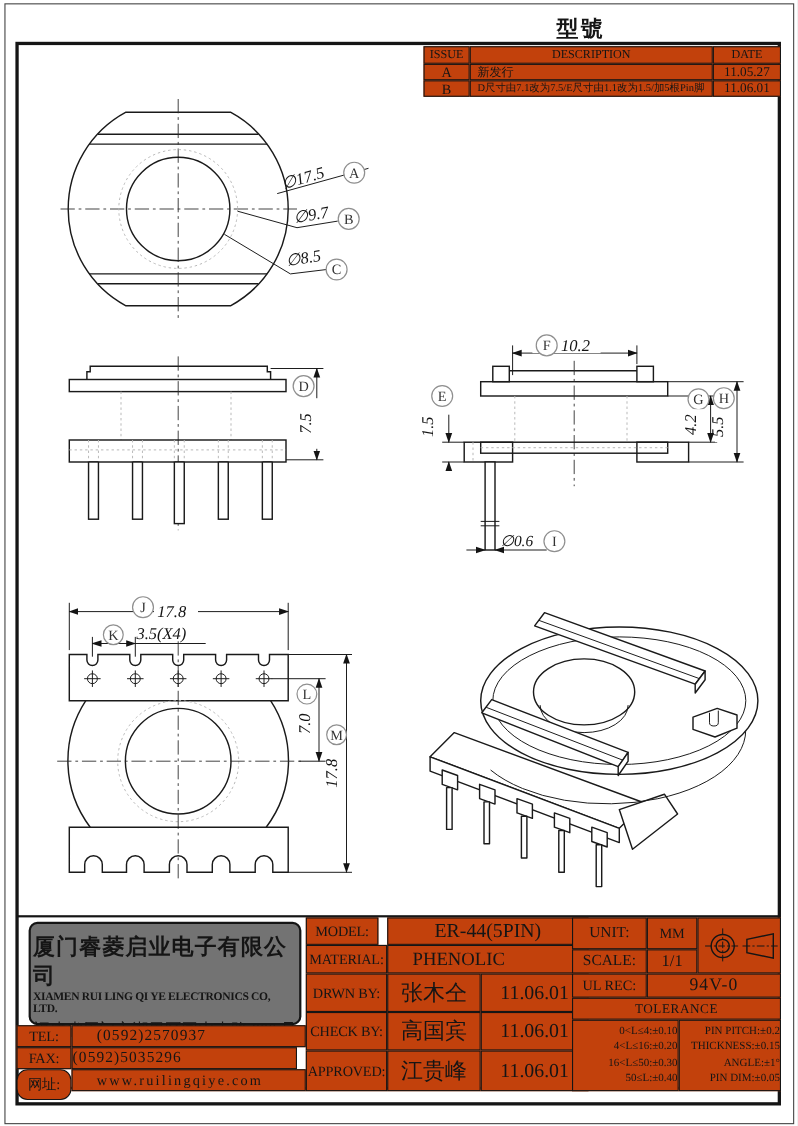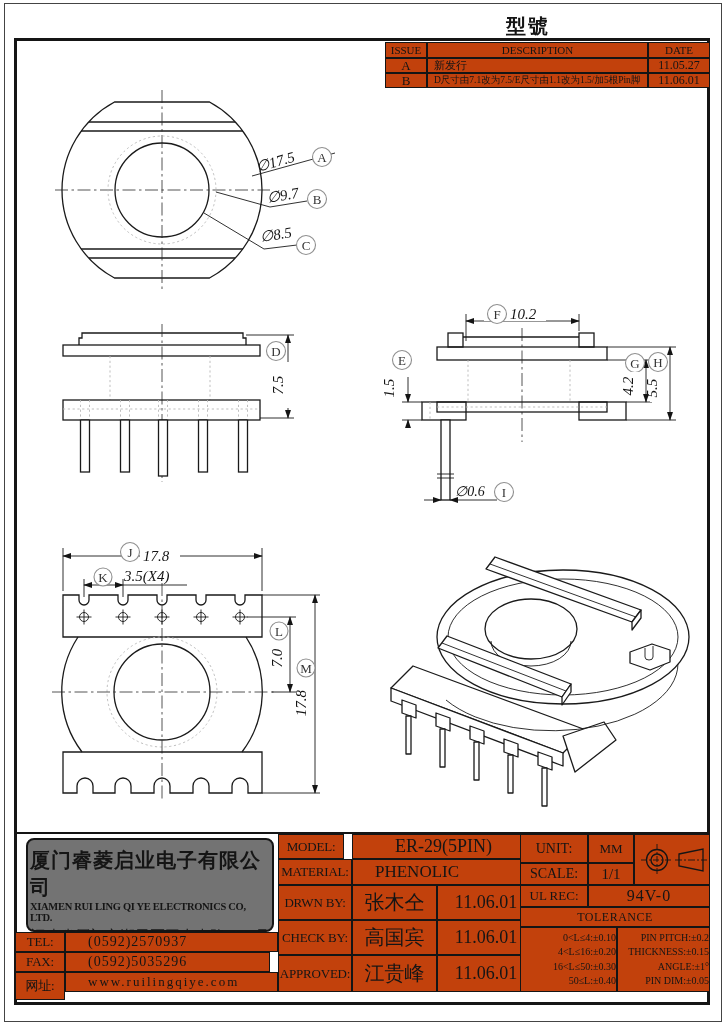--- a/index.html
+++ b/index.html
@@ -289,26 +289,26 @@
   <div class="spec-table" style="left:15px;top:832px;width:695px;height:158px;border-top:2px solid #151515;border-bottom:2px solid #151515;box-sizing:border-box;">
 
     <div class="comp-box" style="left:11px;top:4px;width:248px;height:94px;">
       <div class="comp-cn">厦门睿菱启业电子有限公司</div>
       <div class="comp-en">XIAMEN RUI LING QI YE ELECTRONICS CO, LTD.</div>
       <div class="comp-addr">福建省厦门市湖里区园山南路 800 号</div>
     </div>
     <div class="cell lab" style="left:0;top:98px;width:50px;height:20px;">TEL:</div>
     <div class="cell" style="left:50px;top:98px;width:213px;height:20px;font-size:14px;justify-content:flex-start;padding-left:22px;letter-spacing:1px;">(0592)2570937</div>
     <div class="cell lab" style="left:0;top:118px;width:50px;height:20px;">FAX:</div>
-    <div class="cell" style="left:50px;top:118px;width:205px;height:20px;font-size:14px;justify-content:flex-start;padding-left:22px;letter-spacing:1px;">(0592)5035296</div>
-    <div class="cell lab" style="left:0;top:138px;width:50px;height:28px;">网址:</div>
+    <div class="cell" style="left:50px;top:118px;width:205px;height:20px;font-size:14px;justify-content:flex-start;letter-spacing:1px;">(0592)5035296</div>
+    <div class="cell lab" style="left:0;top:138px;width:50px;height:28px;border-radius:10px;">网址:</div>
     <div class="cell" style="left:50px;top:138px;width:213px;height:20px;font-size:13px;justify-content:flex-start;padding-left:22px;letter-spacing:2px;">www.ruilingqiye.com</div>
 
     <div class="cell lab" style="left:263px;top:0;width:66px;height:25px;">MODEL:</div>
-    <div class="cell" style="left:337px;top:0;width:183px;height:25px;font-size:18px;">ER-29(5PIN)</div>
+    <div class="cell" style="left:337px;top:0;width:183px;height:25px;font-size:18px;">ER-44(5PIN)</div>
     <div class="cell lab" style="left:263px;top:25px;width:74px;height:26px;">MATERIAL:</div>
     <div class="cell" style="left:337px;top:25px;width:183px;height:26px;font-size:17px;justify-content:flex-start;padding-left:22px;">PHENOLIC</div>
     <div class="cell lab" style="left:263px;top:51px;width:74px;height:35px;">DRWN BY:</div>
     <div class="cell" style="left:337px;top:51px;width:85px;height:35px;font-size:20px;">张木仝</div>
     <div class="cell" style="left:422px;top:51px;width:98px;height:35px;font-size:18px;">11.06.01</div>
     <div class="cell lab" style="left:263px;top:86px;width:74px;height:35px;">CHECK BY:</div>
     <div class="cell" style="left:337px;top:86px;width:85px;height:35px;font-size:20px;">高国宾</div>
     <div class="cell" style="left:422px;top:86px;width:98px;height:35px;font-size:18px;">11.06.01</div>
     <div class="cell lab" style="left:263px;top:121px;width:74px;height:37px;">APPROVED:</div>
     <div class="cell" style="left:337px;top:121px;width:85px;height:37px;font-size:20px;">江贵峰</div>

